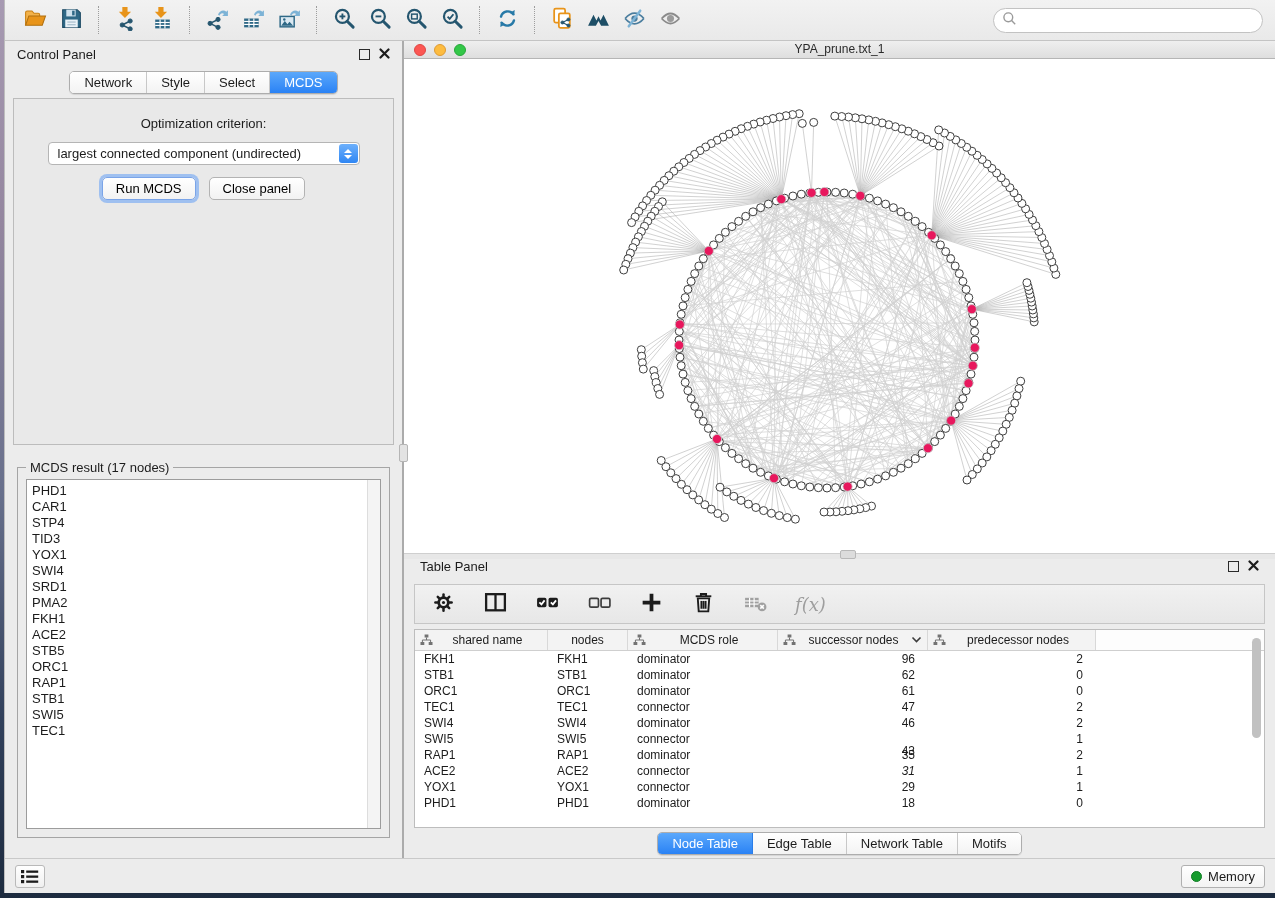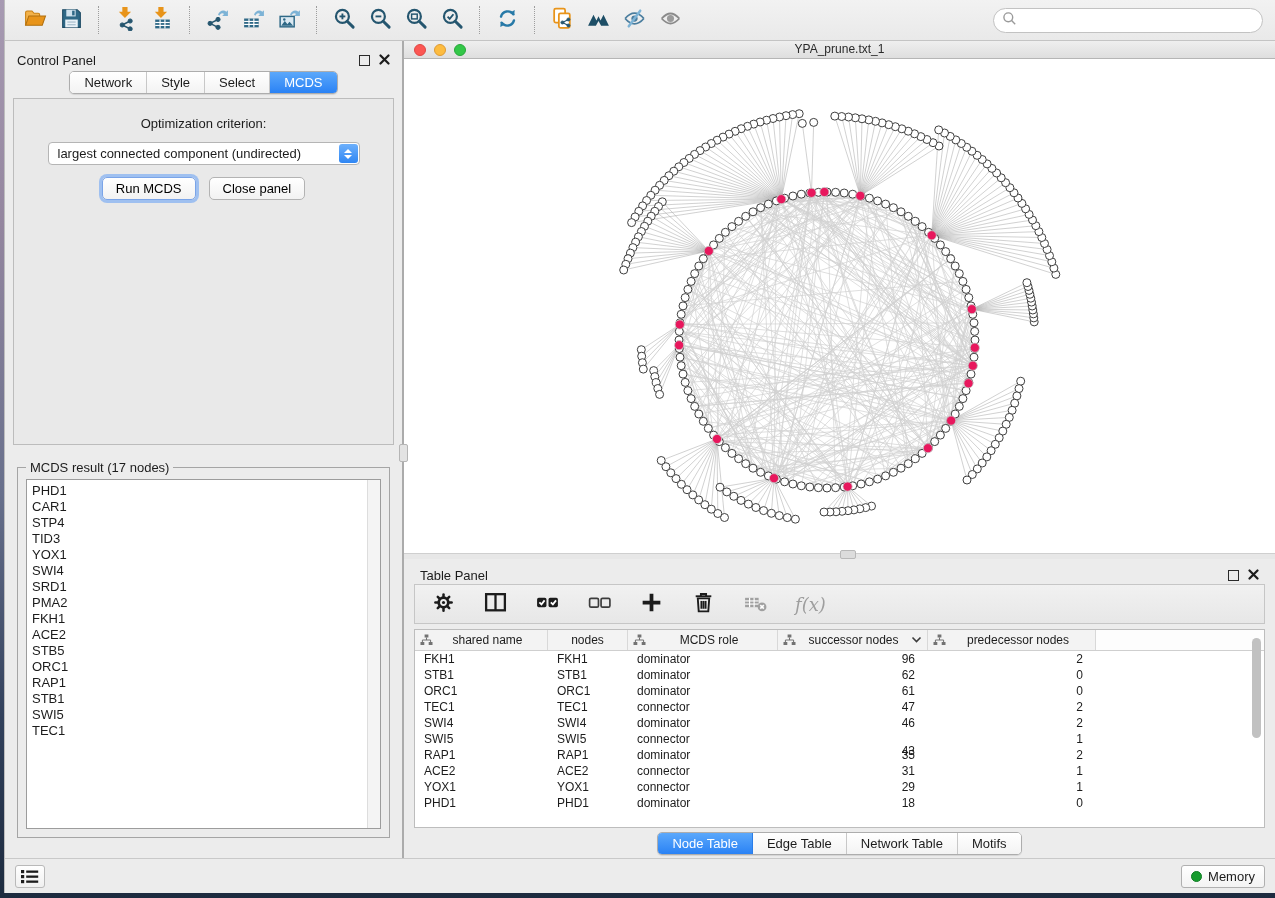--- a/index.html
+++ b/index.html
@@ -27,21 +27,21 @@
     border:1px solid #c2c2c2; border-radius:13px; display:flex; align-items:center; padding:0 8px;
   }
   .searchbox input { border:none; outline:none; flex:1; font-size:12px; margin-left:5px; background:transparent; font-family:"Liberation Sans",sans-serif;}
   
   .main { flex:1; display:flex; min-height:0; }
   .control-panel {
     width:399px; flex:0 0 399px; background:#ececec; position:relative;
     border-right:2px solid #ababab;
   }
   .v-handle { position:absolute; right:-6px; top:403px; width:9px; height:18px; background:#e3e3e3; border:1px solid #b5b5b5; border-radius:2px; z-index:6; }
-  .cp-header { height:27px; display:flex; align-items:flex-end; padding:0 12px; font-size:13px; }
+  .cp-header { height:27px; display:flex; align-items:center; padding:0 12px; font-size:13px; }
   .panel-ctrls { margin-left:auto; display:flex; align-items:center; gap:9px; }
   .float-box { width:11px; height:11px; border:1.6px solid #2a2a2a; background:transparent; }
   .cp-tabs-row { display:flex; justify-content:center; padding:3px 0 4px; }
   .seg { display:inline-flex; background:#fff; border:1px solid #adadad; border-radius:5px; overflow:hidden; box-shadow:0 1px 1px rgba(0,0,0,.10); }
   .seg-item { padding:3px 14px; font-size:13px; color:#1c1c1c; border-right:1px solid #c8c8c8; background:linear-gradient(#ffffff,#f3f3f3); white-space:nowrap; }
   .seg-item:last-child { border-right:none; }
   .seg-item.active { background:linear-gradient(#5ba8fb,#2a82f5); color:#fff; border-right-color:#2a7de8; }
   .cp-body {
     margin:0 8px; height:347px; background:#e9e9e9; border:1px solid #bcbcbc;
     text-align:center; position:relative;
@@ -84,21 +84,21 @@
   .lights { position:absolute; left:10px; top:3px; display:flex; gap:8px; }
   .light { width:12px; height:12px; border-radius:50%; }
   .light.red { background:#fc5753; border:1px solid #df4744; }
   .light.yellow { background:#fdbc40; border:1px solid #de9b34; }
   .light.green { background:#33c748; border:1px solid #27a73a; }
   .net-canvas { height:494px; flex:0 0 494px; background:#fff; position:relative; overflow:hidden; }
   .h-divider { height:6px; flex:0 0 6px; background:#e7e7e7; position:relative; border-top:1px solid #cfcfcf; }
   .h-handle { position:absolute; left:50%; top:-4px; width:16px; height:9px; background:#dcdcdc; border:1px solid #b8b8b8; border-radius:2px; }
   
   .table-panel { flex:1; display:flex; flex-direction:column; background:#ececec; min-height:0; }
-  .tp-header { height:24px; display:flex; align-items:flex-end; padding:0 16px; font-size:13px; }
+  .tp-header { height:24px; display:flex; align-items:flex-start; padding:0 16px; font-size:13px; }
   .tp-toolbar {
     margin:1px 10px 0; height:40px; flex:0 0 40px; border:1px solid #c6c6c6;
     background:linear-gradient(#f1f1f1,#e7e7e7); display:flex; align-items:center; padding:0 16px; gap:27px;
   }
   .tp-tool { display:flex; align-items:center; justify-content:center; }
   .fx-label { font-family:"DejaVu Serif", serif; font-style:italic; font-size:18px; color:#9e9e9e; }
   .tbl-wrap { margin:5px 10px 0; flex:1; border:1px solid #bdbdbd; background:#fff; position:relative; overflow:hidden; }
   .tbl-header { display:flex; height:21px; background:#fdfdfd; border-bottom:1px solid #cfcfcf; font-size:12px; }
   .th-cell { display:flex; align-items:center; background:#f3f3f3; border-right:1px solid #d8d8d8; padding:0 5px; }
   .th-label { flex:1; text-align:center; color:#1c1c1c; }
@@ -1380,21 +1380,21 @@
                   <div class="td left" style="width: 133px;">RAP1</div>
                   <div class="td left" style="width: 80px;">RAP1</div>
                   <div class="td left" style="width: 150px;">dominator</div>
                   <div class="td right" style="width: 150px;">35</div>
                   <div class="td right" style="width: 168px;">2</div>
                 </div>
                 <div class="tr">
                   <div class="td left" style="width: 133px;">ACE2</div>
                   <div class="td left" style="width: 80px;">ACE2</div>
                   <div class="td left" style="width: 150px;">connector</div>
-                  <div class="td right" style="width: 150px;">31</div>
+                  <div class="td right" style="width: 150px; font-style: italic;">31</div>
                   <div class="td right" style="width: 168px;">1</div>
                 </div>
                 <div class="tr">
                   <div class="td left" style="width: 133px;">YOX1</div>
                   <div class="td left" style="width: 80px;">YOX1</div>
                   <div class="td left" style="width: 150px;">connector</div>
                   <div class="td right" style="width: 150px;">29</div>
                   <div class="td right" style="width: 168px;">1</div>
                 </div>
                 <div class="tr">

